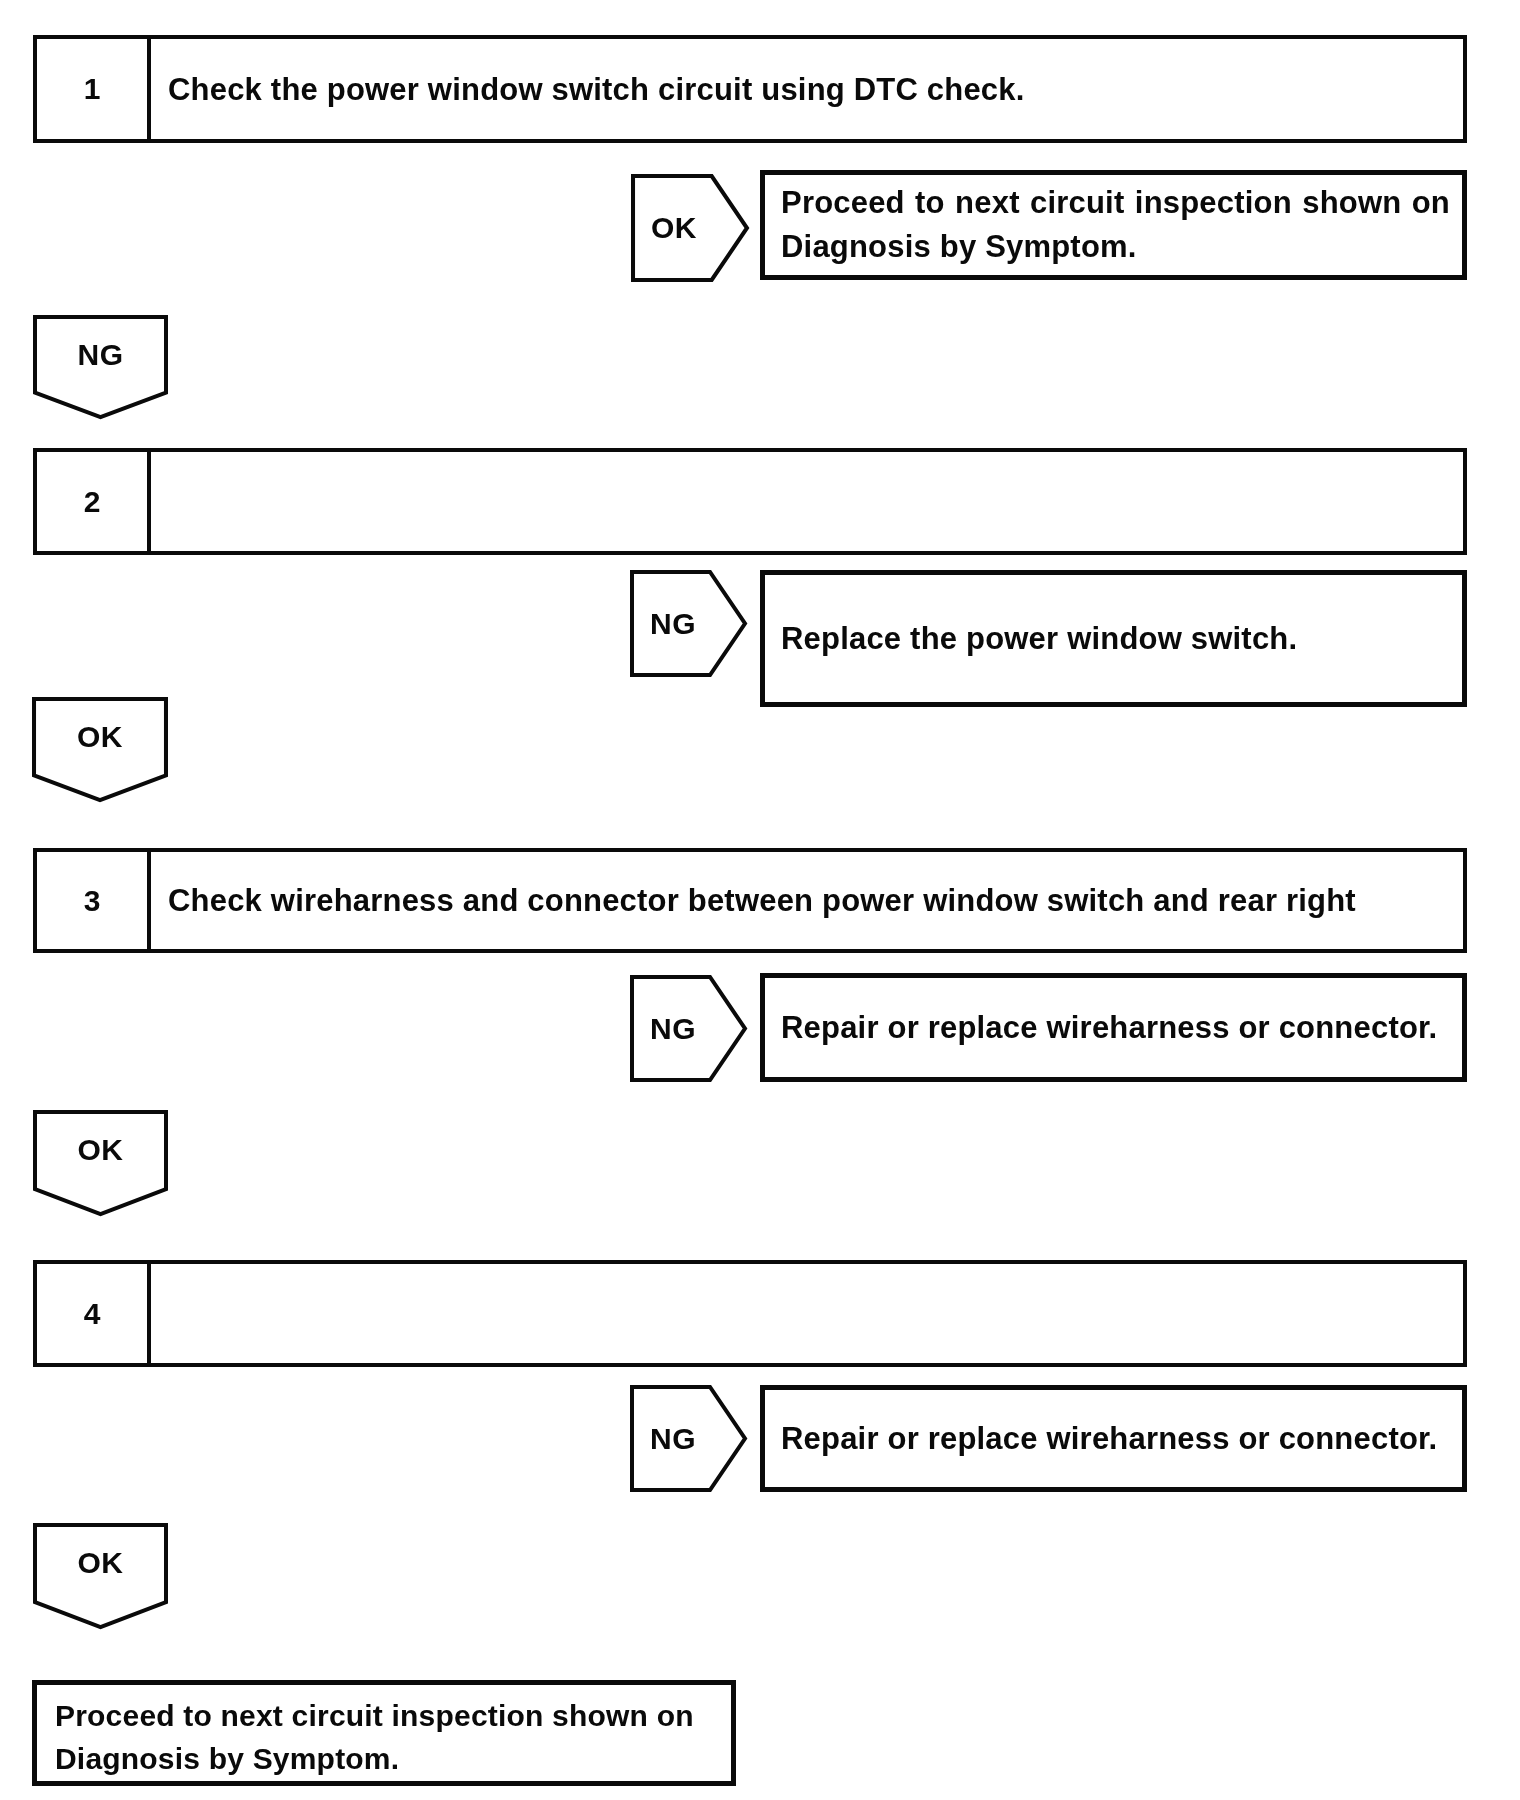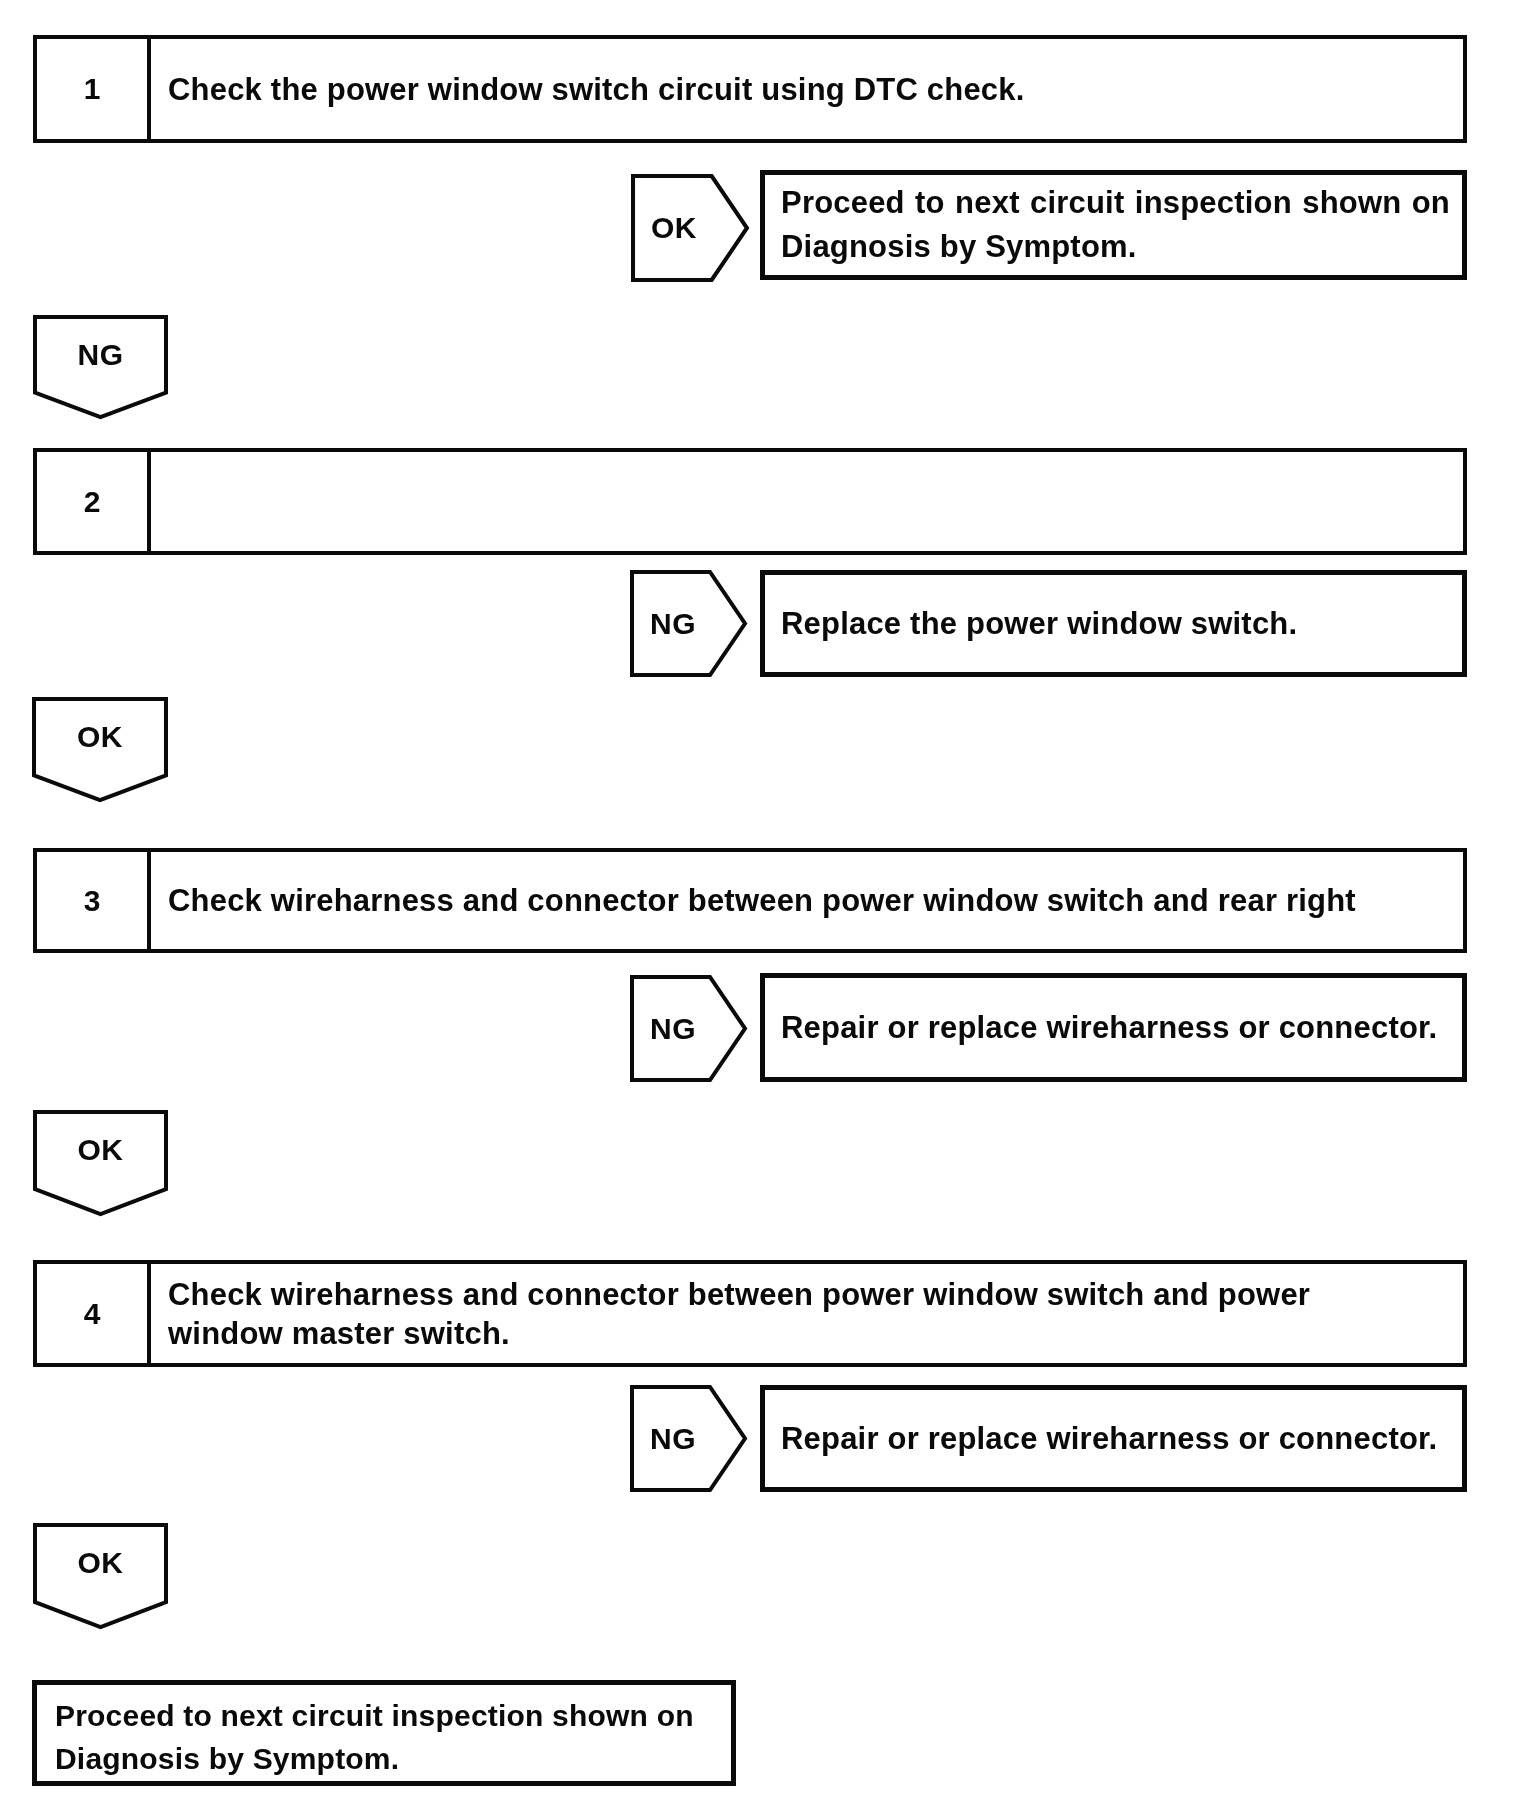--- a/index.html
+++ b/index.html
@@ -118,21 +118,21 @@
   <div class="step" style="top:448px;height:107px">
     <div class="step-num">2</div>
   </div>
 
   <div class="conn conn-right" style="left:630px;top:570px;width:118px;height:107px">
     <svg viewBox="0 0 118 107" preserveAspectRatio="none">
       <polygon points="2,2 80,2 115,53.5 80,105 2,105" fill="#ffffff" stroke="#0a0a0a" stroke-width="4" stroke-linejoin="miter"></polygon>
     </svg>
     <span class="lbl">NG</span>
   </div>
-  <div class="result" style="top:570px;height:107px">
+  <div class="result" style="top:570px;height:137px">
     <div>Replace the power window switch.</div>
   </div>
 
   <div class="conn conn-down" style="left:32px;top:697px;width:136px;height:106px">
     <svg viewBox="0 0 135 107" preserveAspectRatio="none">
       <polygon points="2,2 133,2 133,79 67.5,104 2,79" fill="#ffffff" stroke="#0a0a0a" stroke-width="4" stroke-linejoin="miter"></polygon>
     </svg>
     <span class="lbl">OK</span>
   </div>
 
@@ -155,24 +155,20 @@
 
   <div class="conn conn-down" style="left:33px;top:1110px;width:135px;height:107px">
     <svg viewBox="0 0 135 107" preserveAspectRatio="none">
       <polygon points="2,2 133,2 133,79 67.5,104 2,79" fill="#ffffff" stroke="#0a0a0a" stroke-width="4" stroke-linejoin="miter"></polygon>
     </svg>
     <span class="lbl">OK</span>
   </div>
 
   <div class="step" style="top:1260px;height:107px">
     <div class="step-num">4</div>
-    <div class="step-desc">
-      <div>Check wireharness and connector between power window switch and power</div>
-      <div>window master switch.</div>
-    </div>
   </div>
 
   <div class="conn conn-right" style="left:630px;top:1385px;width:118px;height:107px">
     <svg viewBox="0 0 118 107" preserveAspectRatio="none">
       <polygon points="2,2 80,2 115,53.5 80,105 2,105" fill="#ffffff" stroke="#0a0a0a" stroke-width="4" stroke-linejoin="miter"></polygon>
     </svg>
     <span class="lbl">NG</span>
   </div>
   <div class="result" style="top:1385px;height:107px">
     <div>Repair or replace wireharness or connector.</div>

